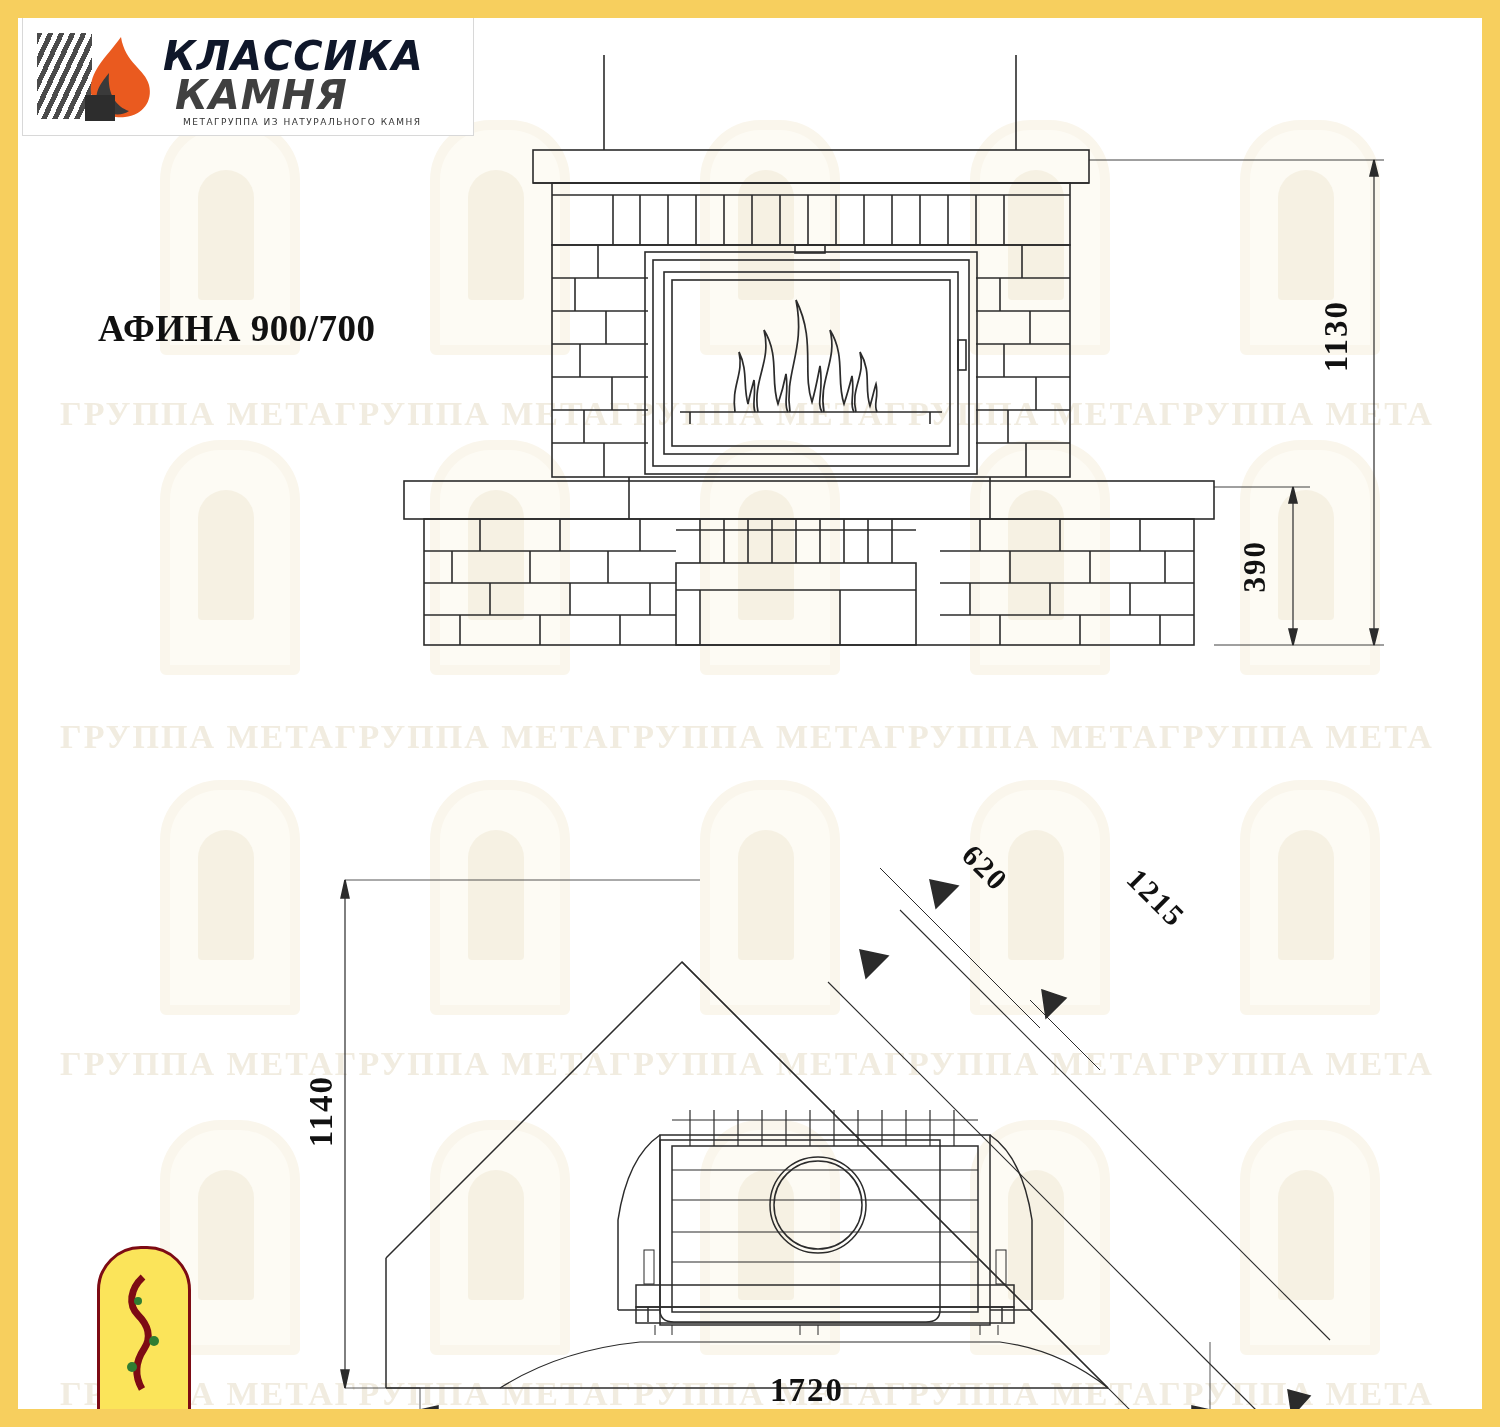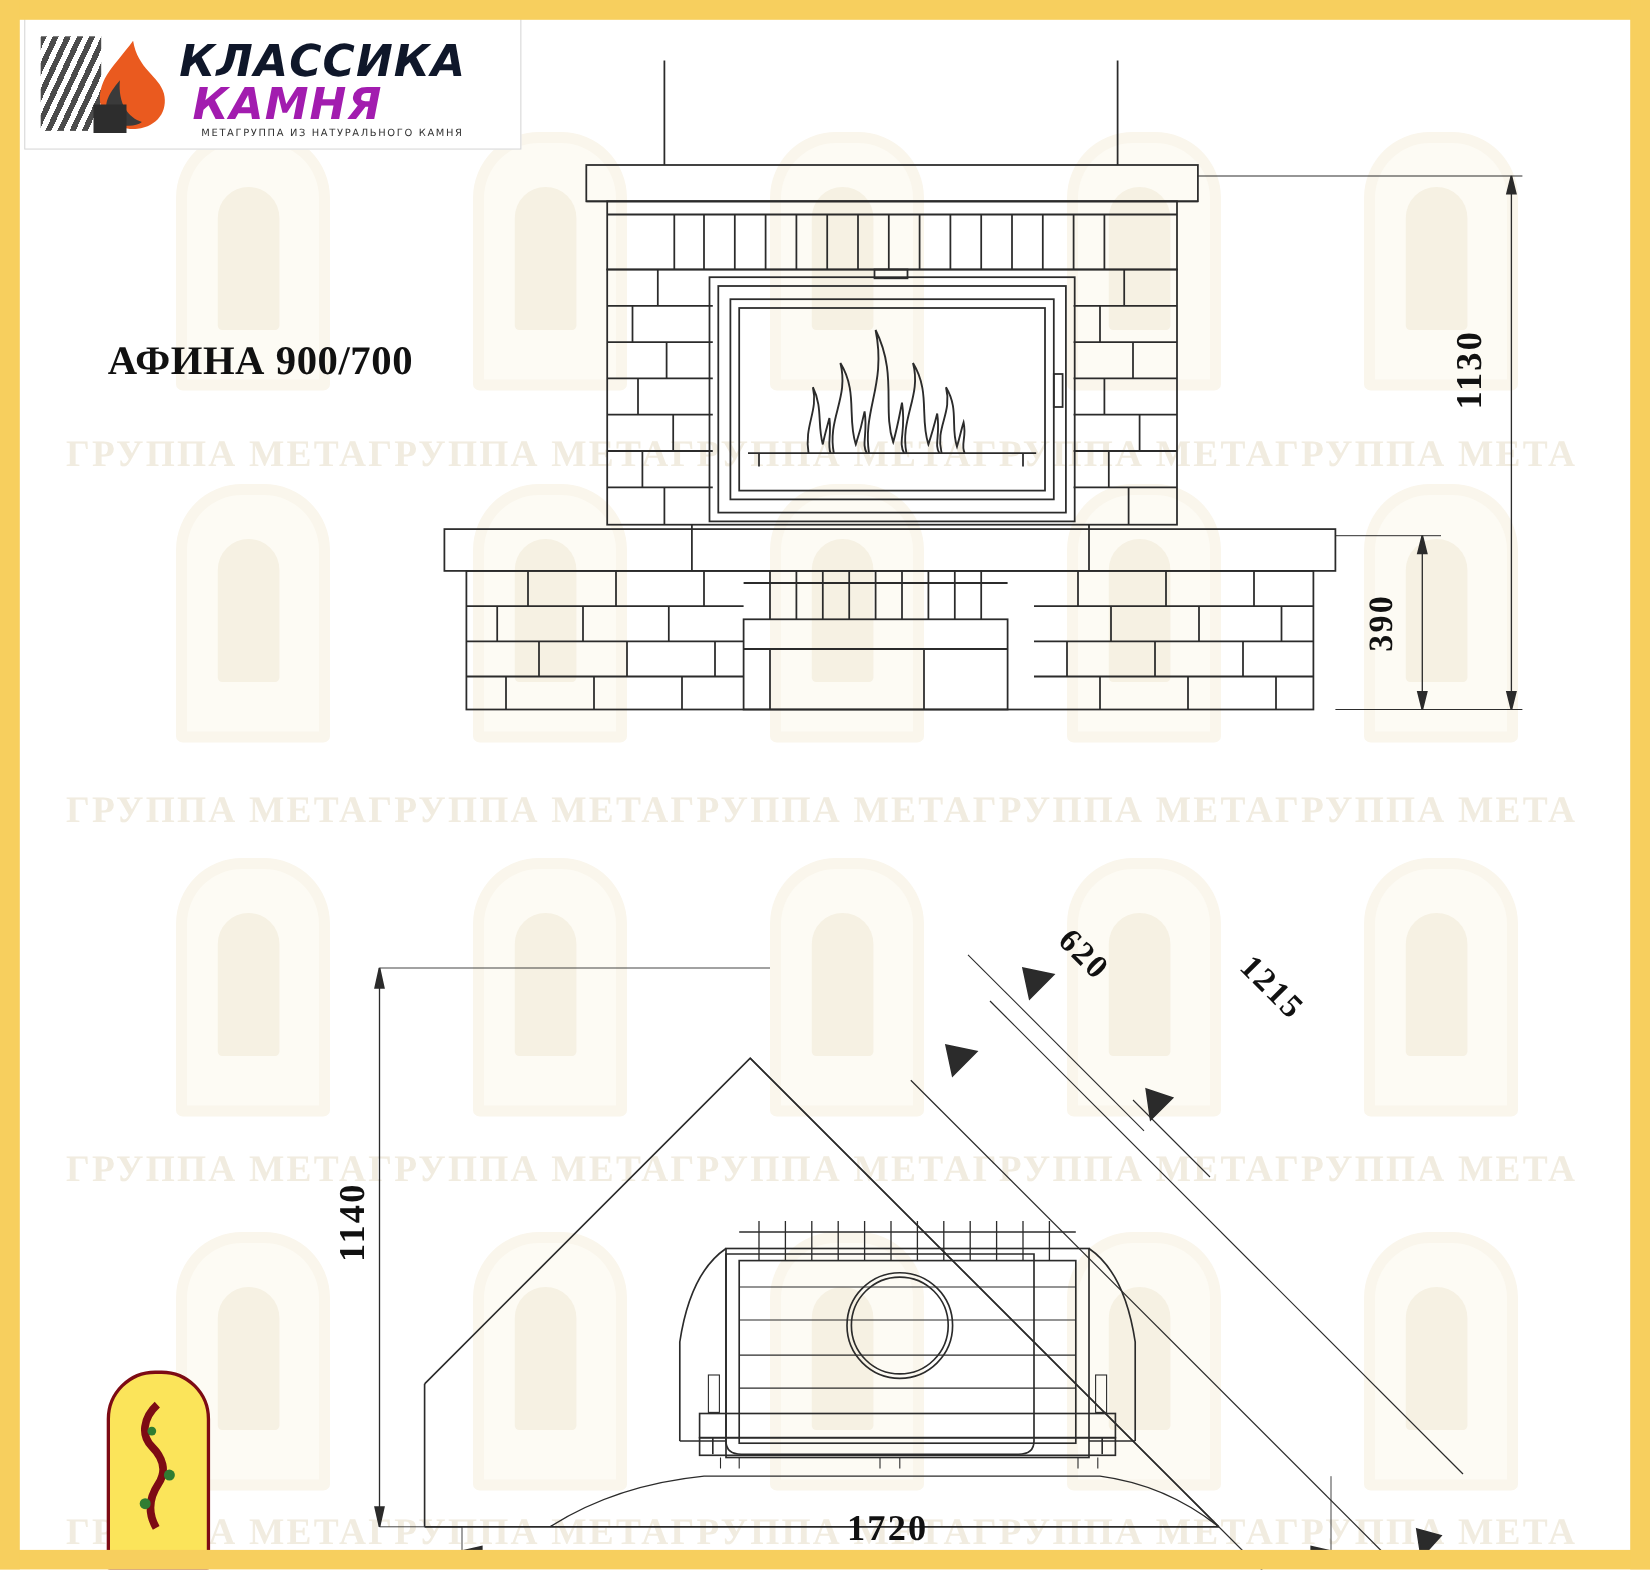--- a/index.html
+++ b/index.html
@@ -13,21 +13,21 @@
   .frame-right{position:absolute;right:0;top:0;width:18px;height:1427px;background:#f7cf5e;}
 
   
   .logo-box{position:absolute;left:22px;top:16px;width:450px;height:118px;background:#ffffff;border:1px solid #d8d8d8;}
   .logo-hatch{position:absolute;left:14px;top:16px;width:55px;height:86px;
      background:repeating-linear-gradient(115deg,#4b4b4b 0 5px,#ffffff 5px 10px);}
   .logo-flame{position:absolute;left:58px;top:16px;width:78px;height:88px;}
   .logo-text1{position:absolute;left:140px;top:16px;font-family:"DejaVu Sans",sans-serif;font-weight:bold;font-style:italic;
      font-size:40px;letter-spacing:1px;color:#0f172a;white-space:nowrap;}
   .logo-text2{position:absolute;left:152px;top:55px;font-family:"DejaVu Sans",sans-serif;font-weight:bold;font-style:italic;
-     font-size:40px;letter-spacing:1px;color:#a21caf;white-space:nowrap;}
+     font-size:40px;letter-spacing:1px;color:#404040;white-space:nowrap;}
   .logo-sub{position:absolute;left:160px;top:100px;font-family:"DejaVu Sans",sans-serif;font-size:9px;
      letter-spacing:1.5px;color:#333;white-space:nowrap;}
 
   
   .wm-layer{position:absolute;left:0;top:0;width:1500px;height:1369px;pointer-events:none;}
   .wm-text{position:absolute;font-family:"Liberation Serif",serif;font-weight:bold;font-size:34px;
      letter-spacing:2px;color:#f1ece0;white-space:nowrap;}
   .wm-arch{position:absolute;width:120px;height:215px;border:10px solid #faf6ec;
      border-radius:60px 60px 6px 6px;background:#fdfbf4;}
   .wm-arch:after{content:"";position:absolute;left:28px;top:40px;width:56px;height:130px;border-radius:28px 28px 4px 4px;

